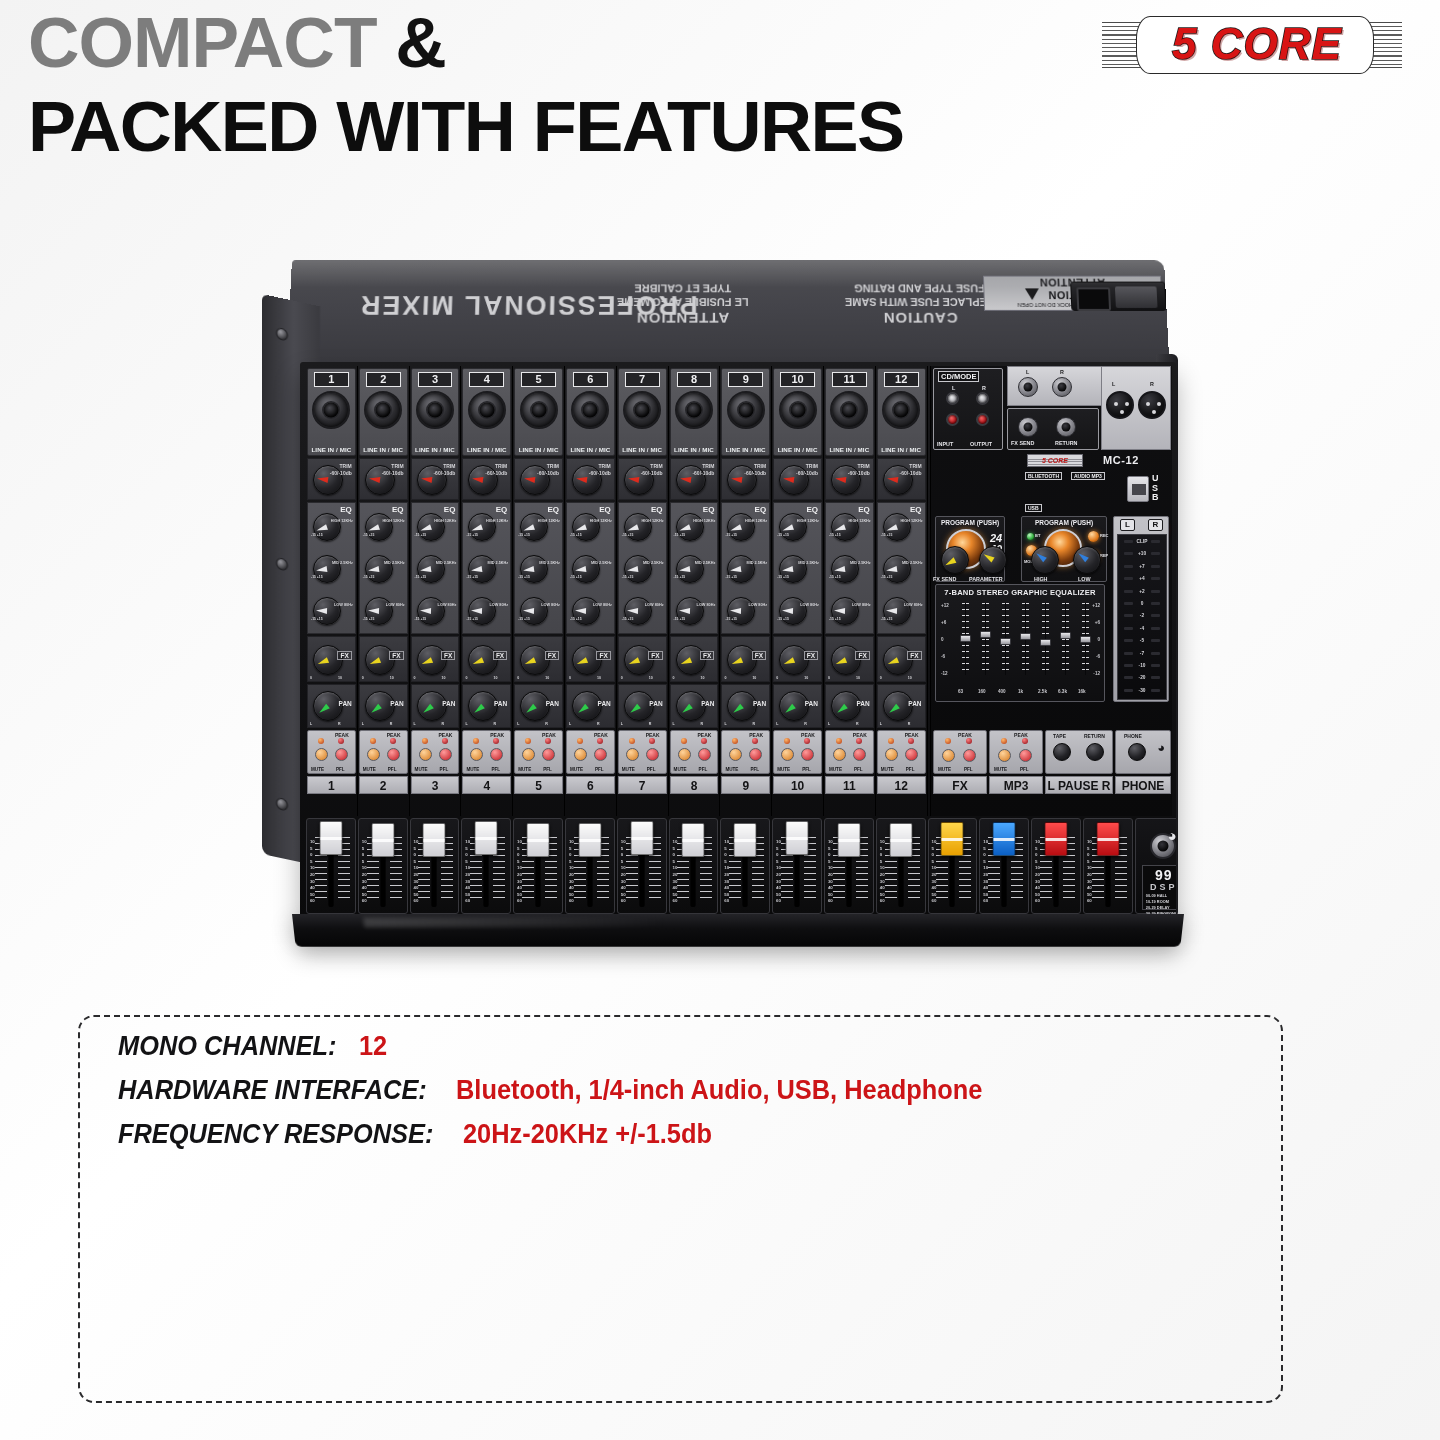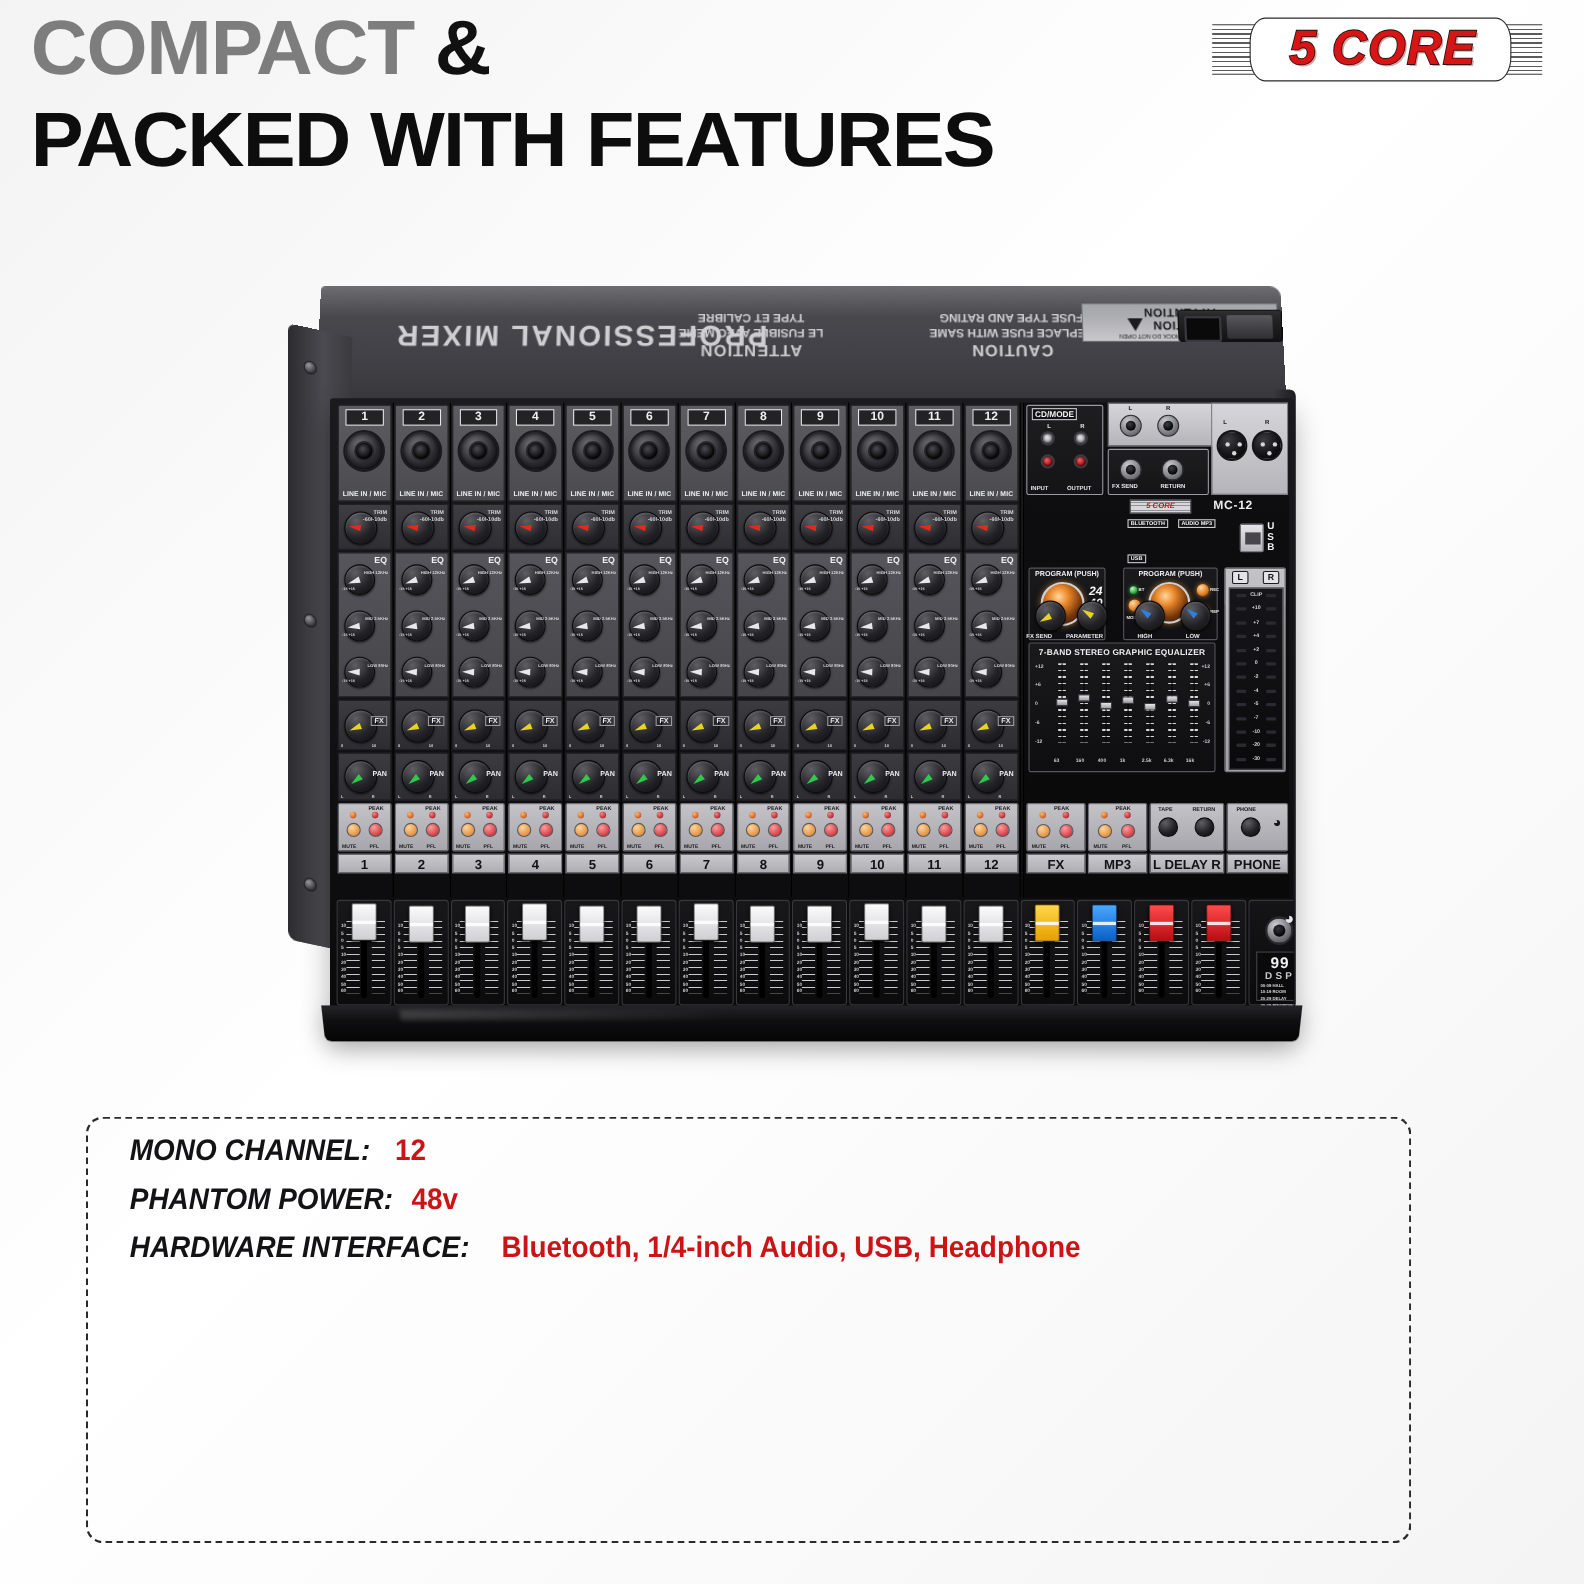--- a/index.html
+++ b/index.html
@@ -1772,21 +1772,21 @@
         </div>
         <div class="mb-cell" style="left:182px;width:56px">
           <div class="btn-cap" style="left:8px;bottom:auto;top:2px;font-size:5px">PHONE</div>
           <div class="small-knob" style="left:12px;top:12px"><span class="ptr" style="border-top-width:2px;border-bottom-width:2px;border-right-width:7px;border-right-color:#e03030;transform:translate(-100%,-50%) rotate(40deg)"></span></div>
           <div style="position:absolute;right:5px;top:9px;color:#17171a;font-size:13px">◕</div>
         </div>
       </div>
 
       <div class="mbar" style="left:2px;width:54px">FX</div>
       <div class="mbar" style="left:58px;width:54px">MP3</div>
-      <div class="mbar" style="left:114px;width:68px">L DELAY R</div>
+      <div class="mbar" style="left:114px;width:68px">L PAUSE R</div>
       <div class="mbar" style="left:184px;width:56px">PHONE</div>
     </div>
 
     <div class="fader-bay" id="fader-bay">
         <div class="fslot" style="left: 0px; width: 49.8px;">
     <div class="ftrack"></div>
     <div class="fscale-l" style="left:7.899999999999999px"></div>
     <div class="fscale-r" style="left:30.9px"></div>
     <div class="fcap fcap-white" style="top:2px"></div>
   <div class="fscale-num" style="left: 2.9px; top: 20px;">10</div>
@@ -2063,24 +2063,24 @@
 
 <div id="specs">
   <div id="spec-box">
     <div class="spec-rows" id="spec-rows">
         <div class="spec-row">
     <span class="spec-label">MONO CHANNEL:</span>
     <span class="gap-wide"></span>
     <span class="spec-value">12</span>
   </div>
         <div class="spec-row">
-    <span class="spec-label">PHANTOM POWER:</span>
-    <span class="gap-narrow"></span>
-    <span class="spec-value">48v</span>
-  </div>
-        <div class="spec-row">
     <span class="spec-label">HARDWARE INTERFACE:</span>
     <span class="gap-wide"></span>
     <span class="spec-value">Bluetooth, 1/4-inch Audio, USB, Headphone</span>
   </div>
+        <div class="spec-row">
+    <span class="spec-label">FREQUENCY RESPONSE:</span>
+    <span class="gap-wide"></span>
+    <span class="spec-value">20Hz-20KHz +/-1.5db</span>
+  </div>
       </div>
   </div>
 </div>
 
 </body></html>

